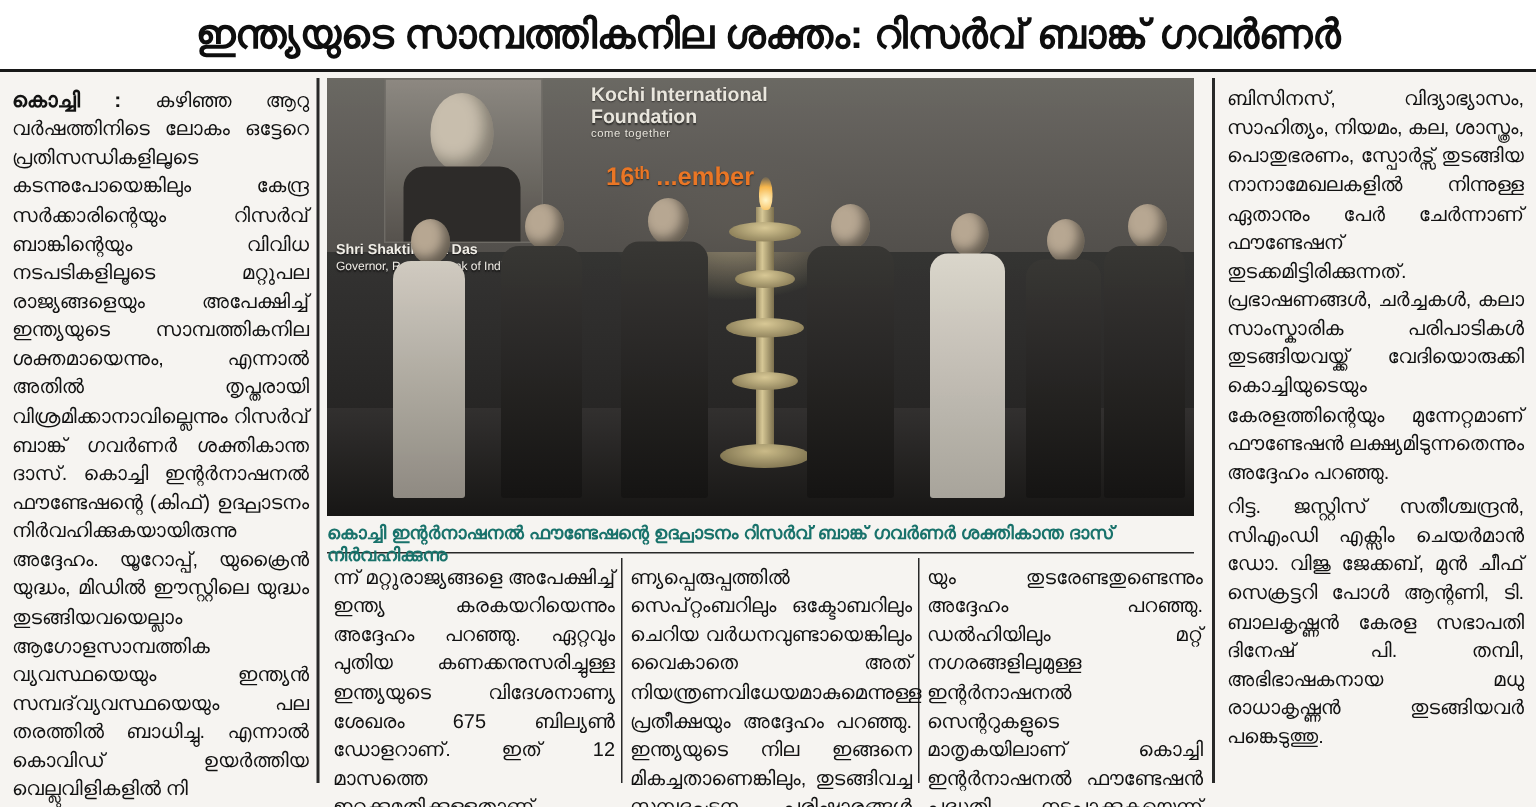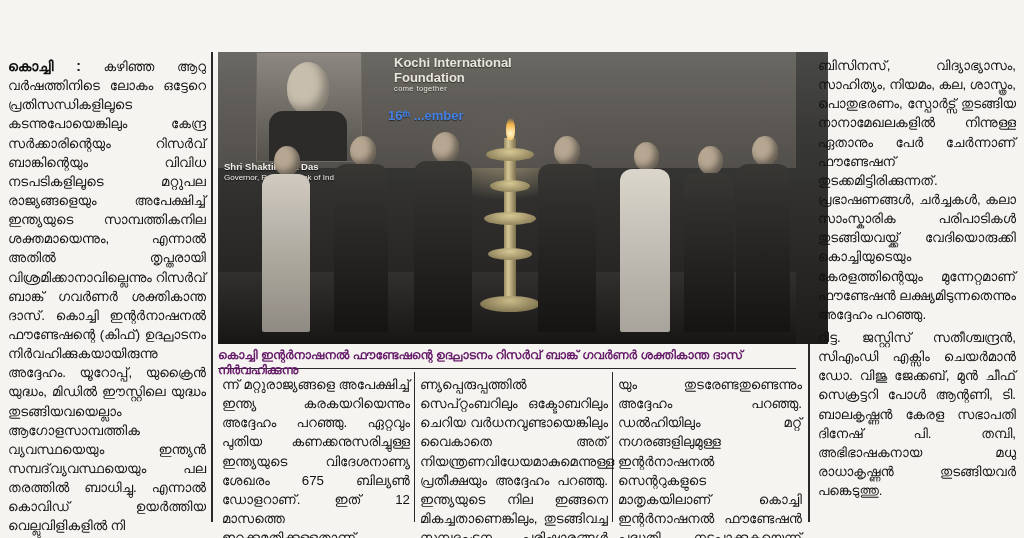--- a/index.html
+++ b/index.html
@@ -92,21 +92,20 @@
   }
   
   .photo-wrap {
     position: absolute;
     left: 218px;
     top: 52px;
     width: 578px;
     height: 292px;
     overflow: hidden;
     background: #2b2b2b;
-    padding-left: 32px;
   }
   .photo {
     position: absolute;
     inset: 0;
     background:
       radial-gradient(ellipse 120px 70px at 47% 34%, rgba(255,230,170,0.55), rgba(255,200,120,0) 70%),
       linear-gradient(180deg, #4a4a48 0%, #3b3a38 26%, #2f2e2c 60%, #1f1e1d 100%);
   }
   
   .backdrop {
@@ -128,24 +127,24 @@
     line-height: 1.12;
     text-shadow: 0 1px 1px rgba(0,0,0,.5);
   }
   .backdrop-logo-sub {
     font-size: 7.5px;
     font-weight: normal;
     letter-spacing: .4px;
   }
   .backdrop-date {
     position: absolute;
-    left: 170px;
+    left: 186px;
     top: 56px;
-    color: #3b82f6;
-    font-size: 13px;
+    color: #f97316;
+    font-size: 17px;
     font-weight: bold;
     text-shadow: 0 1px 1px rgba(0,0,0,.55);
   }
   .portrait-box {
     position: absolute;
     left: 38px;
     top: 0px;
     width: 104px;
     height: 108px;
     background: linear-gradient(180deg,#8d8880,#57534d);
@@ -245,21 +244,21 @@
   .shirt-light { background: linear-gradient(180deg,#d9d4c8,#a8a399); }
   .saree { background: linear-gradient(180deg,#cfc9bd,#8f8a80); }
   
   .photo-caption {
     position: absolute;
     left: 218px;
     top: 348px;
     width: 578px;
     font-size: 12.2px;
     font-weight: bold;
-    color: #701a75;
+    color: #0f766e;
     line-height: 1.25;
     text-align: left;
   }
   .rule {
     position: absolute;
     background: #2b2b2b;
   }
   #rule-left-v { left: 211px; top: 52px; width: 1.5px; height: 470px; }
   #rule-right-v { left: 808px; top: 52px; width: 1.5px; height: 470px; }
   #rule-mid-v { left: 414px; top: 372px; width: 1px; height: 150px; }
@@ -269,20 +268,23 @@
     left: 618px;
     top: 375px;
     width: 184px;
   }
 </style>
 </head>
 <body>
 
 <div class="page">
 
+  <div class="headline-band">
+    <div class="headline">ഇന്ത്യയുടെ സാമ്പത്തികനില ശക്തം: റിസർവ് ബാങ്ക് ഗവർണർ</div>
+  </div>
 
   <div class="rule" id="rule-left-v"></div>
   <div class="rule" id="rule-right-v"></div>
   <div class="rule" id="rule-photo-h"></div>
   <div class="rule" id="rule-mid-v"></div>
   <div class="rule" id="rule-mid-v2"></div>
 
   <div class="col" id="col-left">
     <div class="body-text">
       <span class="dateline">കൊച്ചി :</span>

